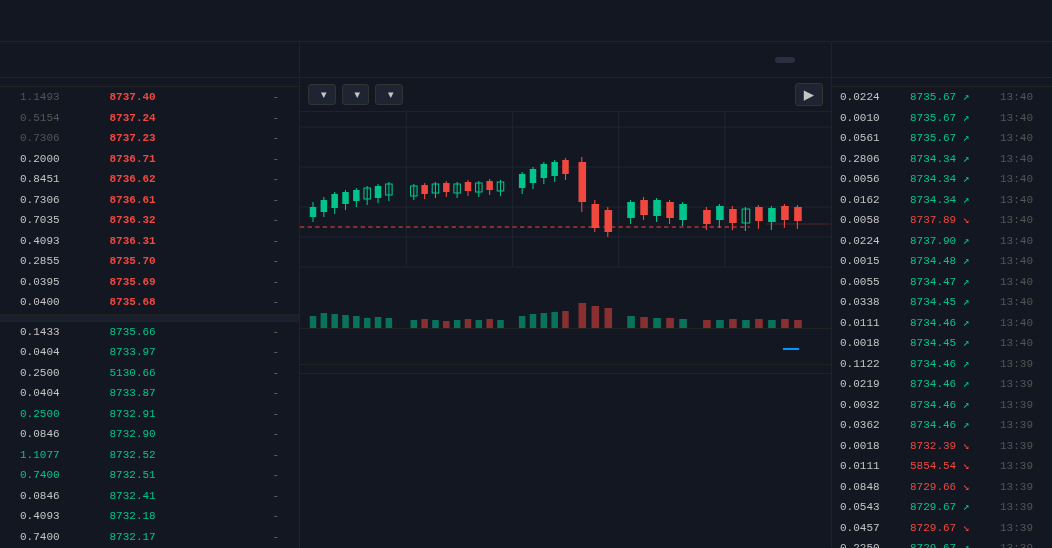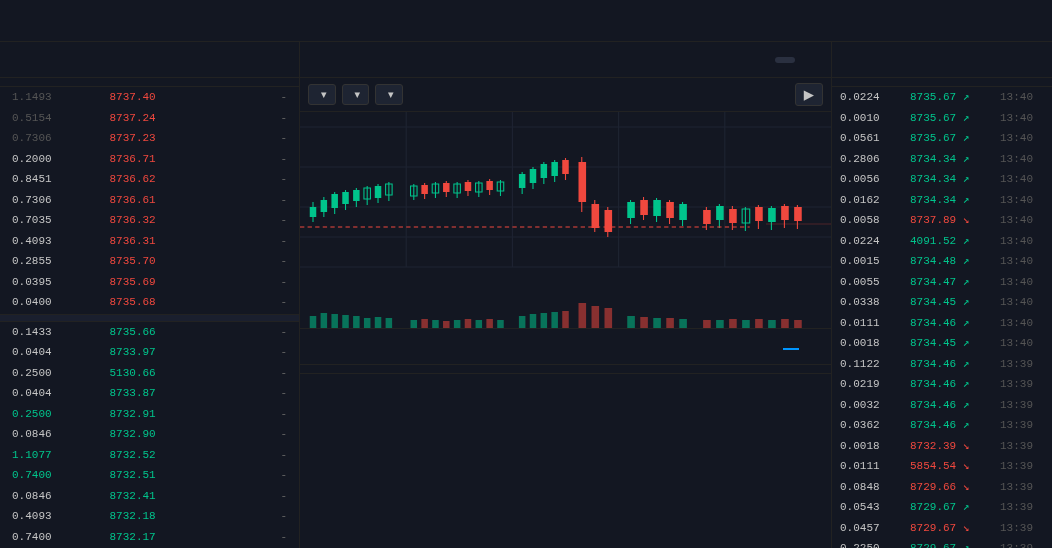--- a/index.html
+++ b/index.html
@@ -76,24 +76,24 @@
       border-bottom: 1px solid #222;
     }
     .ob-col-headers span:last-child { text-align: right; }
     .ob-rows {
       flex: 1;
       overflow: hidden;
     }
     .ob-row {
       display: grid;
       grid-template-columns: 1fr 1fr 80px;
-      padding: 2px 12px;
+      padding: 2px 20px;
       line-height: 1.5;
     }
-    .ob-row .price-red { color: #f0483e; }
+    .ob-row .price-red { color: #f0483e; font-weight: bold; }
     .ob-row .price-green { color: #00c48c; }
     .ob-row .col-right { text-align: right; color: #666; }
     .spread-row {
       display: flex;
       align-items: center;
       padding: 3px 12px;
       background: #1a1f2e;
       border-top: 1px solid #222;
       border-bottom: 1px solid #222;
       color: #666;
@@ -671,21 +671,21 @@
           <span class="price-green">8734.34 ↗</span>
           <span class="time-col">13:40</span>
         </div>
         <div class="th-row">
           <span>0.0058</span>
           <span class="price-red">8737.89 ↘</span>
           <span class="time-col">13:40</span>
         </div>
         <div class="th-row">
           <span>0.0224</span>
-          <span class="price-green">4091.52 ↗</span>
+          <span class="price-green">8737.90 ↗</span>
           <span class="time-col">13:40</span>
         </div>
         <div class="th-row">
           <span>0.0015</span>
           <span class="price-green">8734.48 ↗</span>
           <span class="time-col">13:40</span>
         </div>
         <div class="th-row">
           <span>0.0055</span>
           <span class="price-green">8734.47 ↗</span>

